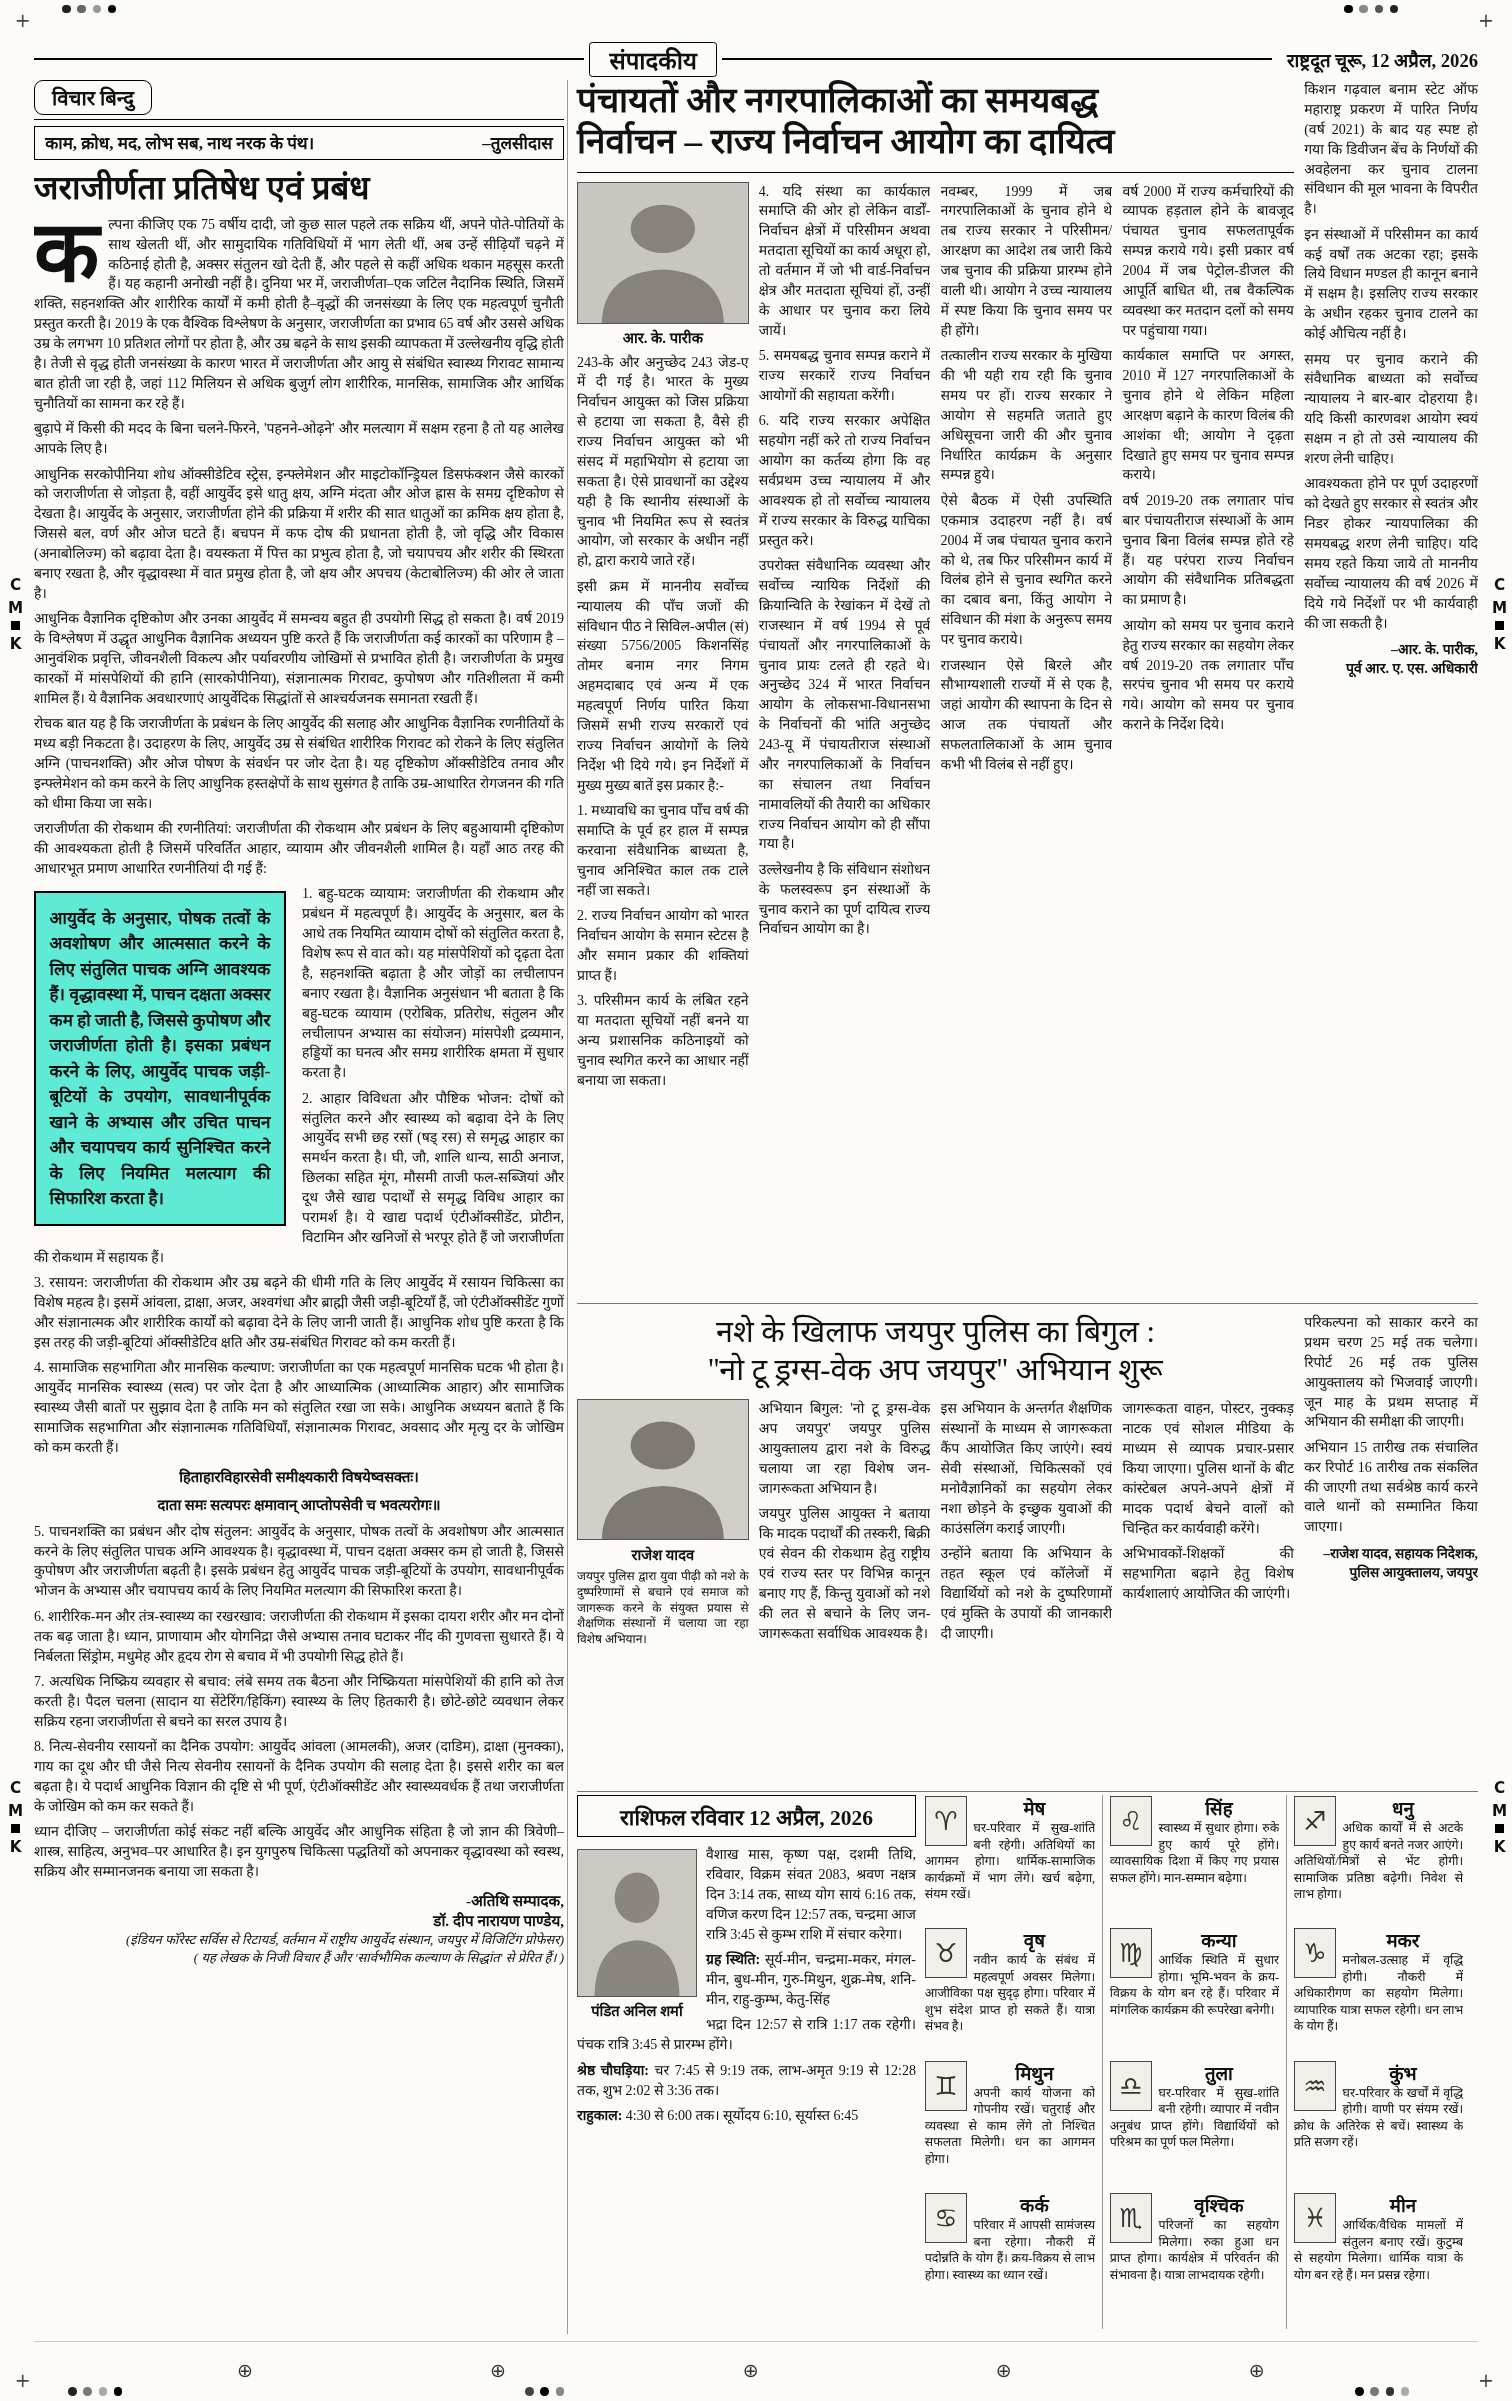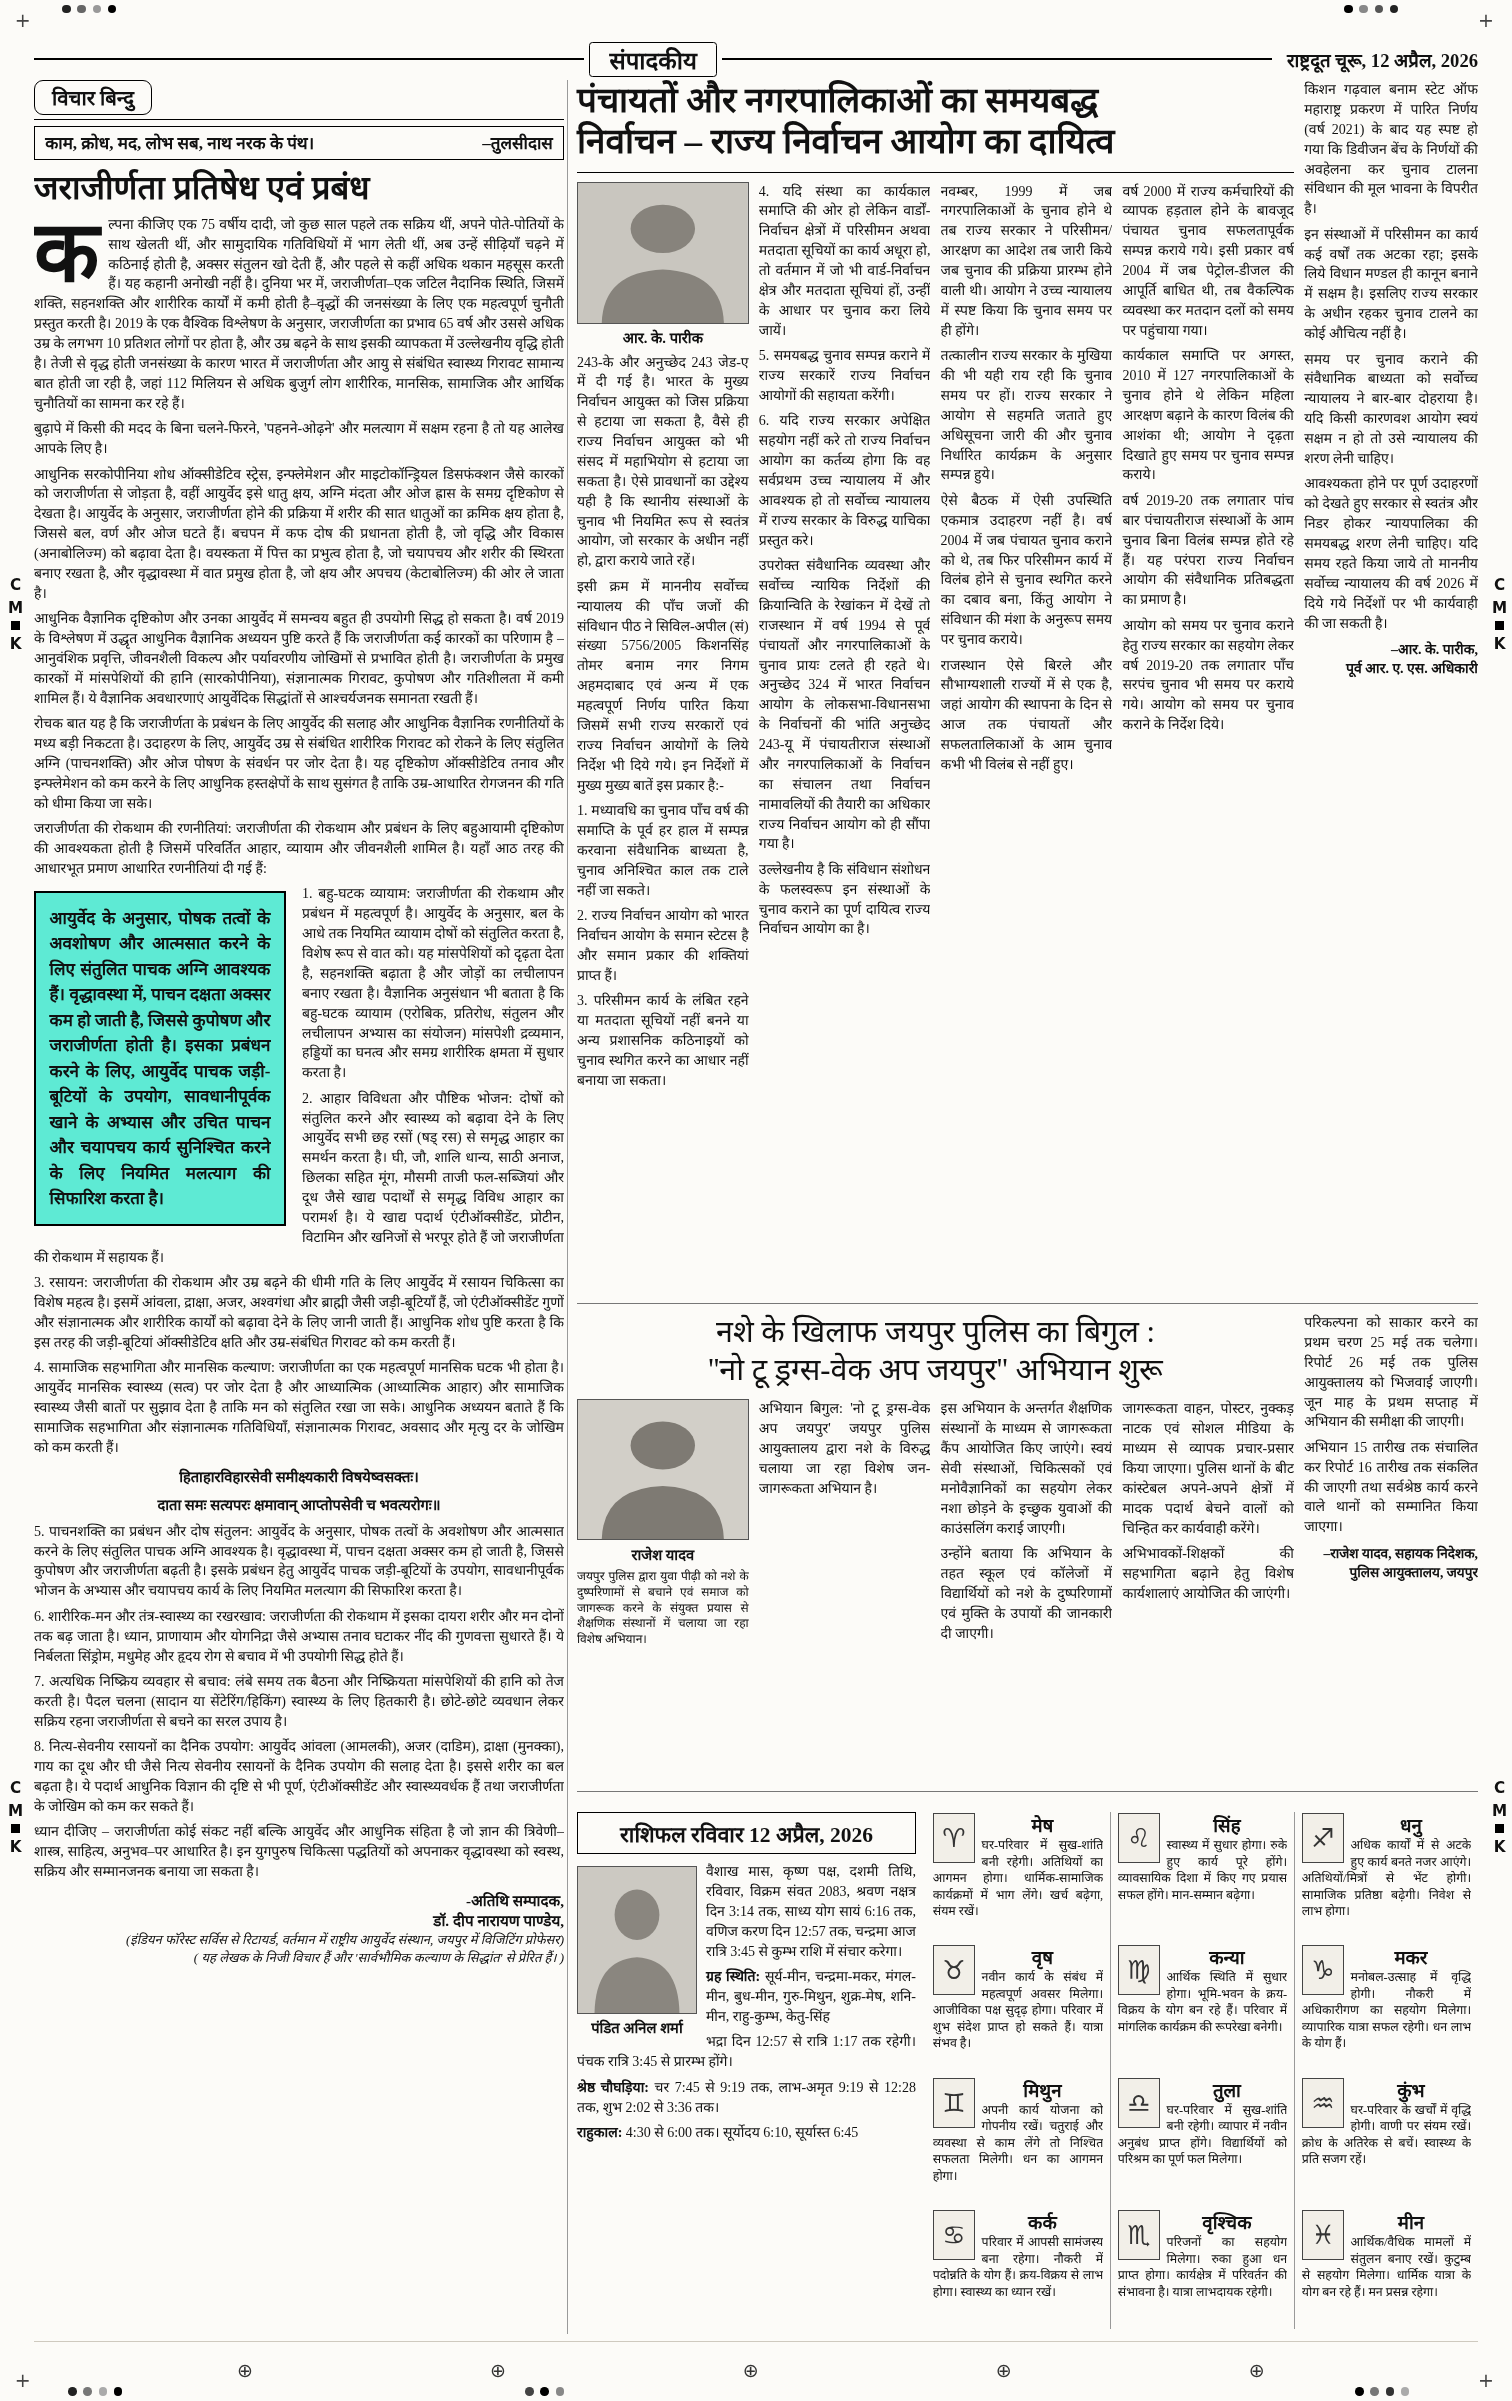--- a/index.html
+++ b/index.html
@@ -65,21 +65,21 @@
   .dr-headline{font-size:30.5px;font-weight:normal;line-height:1.25;text-align:center}
   .dr-cols{display:flex;gap:10.2px;margin-top:10.2px}
   .dr-col{width:172px;height:343px;overflow:hidden}
   .dr-c5{width:174px;height:458px;overflow:hidden}
   .dr-photo{width:100%;height:141px}
   .dr-note{font-size:12px;line-height:1.3;text-align:justify}
   .dr-sign{font-weight:bold;font-size:13.6px;text-align:right;margin-top:4.5px}
 
   
   .horoscope{position:absolute;left:577px;top:1791px;width:901px;height:538px;border-top:1.1px solid #777;
-             padding-top:20px;display:flex;gap:10px}
+             padding-top:3px;display:flex;gap:2px}
   .h-left{width:339px}
   .h-title{border:1.7px solid #000;padding:5.6px 4.5px;text-align:center;font-weight:bold;font-size:21.5px;margin-bottom:8px}
   .pandit-wrap{float:left;width:120px;margin:3.4px 9px 3.4px 0}
   .pandit-photo{width:120px;height:148px}
   .h-text{font-size:14px;line-height:1.42;text-align:justify;margin-bottom:5.6px}
   .h-text b{font-weight:bold}
   .h-right{flex:1;display:flex}
   .z-col{width:184px;padding:0 6.8px}
   .z-col + .z-col{border-left:0.6px solid #999}
   .z-cell{height:129px;overflow:hidden;margin-bottom:3.4px}
@@ -277,20 +277,21 @@
               <rect width="100" height="110" fill="#d2cfc8"></rect>
               <circle cx="50" cy="36" r="19" fill="#7e7a73"></circle>
               <path d="M14 110 Q15 70 50 68 Q85 70 86 110 Z" fill="#7e7a73"></path>
             </svg>
         </div>
         <div class="photo-caption">राजेश यादव</div>
         <p class="dr-note">जयपुर पुलिस द्वारा युवा पीढ़ी को नशे के दुष्परिणामों से बचाने एवं समाज को जागरूक करने के संयुक्त प्रयास से शैक्षणिक संस्थानों में चलाया जा रहा विशेष अभियान।</p>
       </div>
       <div class="dr-col">
         <p class="b">अभियान बिगुल: 'नो टू ड्रग्स-वेक अप जयपुर' जयपुर पुलिस आयुक्तालय द्वारा नशे के विरुद्ध चलाया जा रहा विशेष जन-जागरूकता अभियान है।</p>
+        <p class="b">जयपुर पुलिस आयुक्त ने बताया कि मादक पदार्थों की तस्करी, बिक्री एवं सेवन की रोकथाम हेतु राष्ट्रीय एवं राज्य स्तर पर विभिन्न कानून बनाए गए हैं, किन्तु युवाओं को नशे की लत से बचाने के लिए जन-जागरूकता सर्वाधिक आवश्यक है।</p>
       </div>
       <div class="dr-col">
         <p class="b">इस अभियान के अन्तर्गत शैक्षणिक संस्थानों के माध्यम से जागरूकता कैंप आयोजित किए जाएंगे। स्वयं सेवी संस्थाओं, चिकित्सकों एवं मनोवैज्ञानिकों का सहयोग लेकर नशा छोड़ने के इच्छुक युवाओं की काउंसलिंग कराई जाएगी।</p>
         <p class="b">उन्होंने बताया कि अभियान के तहत स्कूल एवं कॉलेजों में विद्यार्थियों को नशे के दुष्परिणामों एवं मुक्ति के उपायों की जानकारी दी जाएगी।</p>
       </div>
       <div class="dr-col">
         <p class="b">जागरूकता वाहन, पोस्टर, नुक्कड़ नाटक एवं सोशल मीडिया के माध्यम से व्यापक प्रचार-प्रसार किया जाएगा। पुलिस थानों के बीट कांस्टेबल अपने-अपने क्षेत्रों में मादक पदार्थ बेचने वालों को चिन्हित कर कार्यवाही करेंगे।</p>
         <p class="b">अभिभावकों-शिक्षकों की सहभागिता बढ़ाने हेतु विशेष कार्यशालाएं आयोजित की जाएंगी।</p>
       </div>
     </div>

